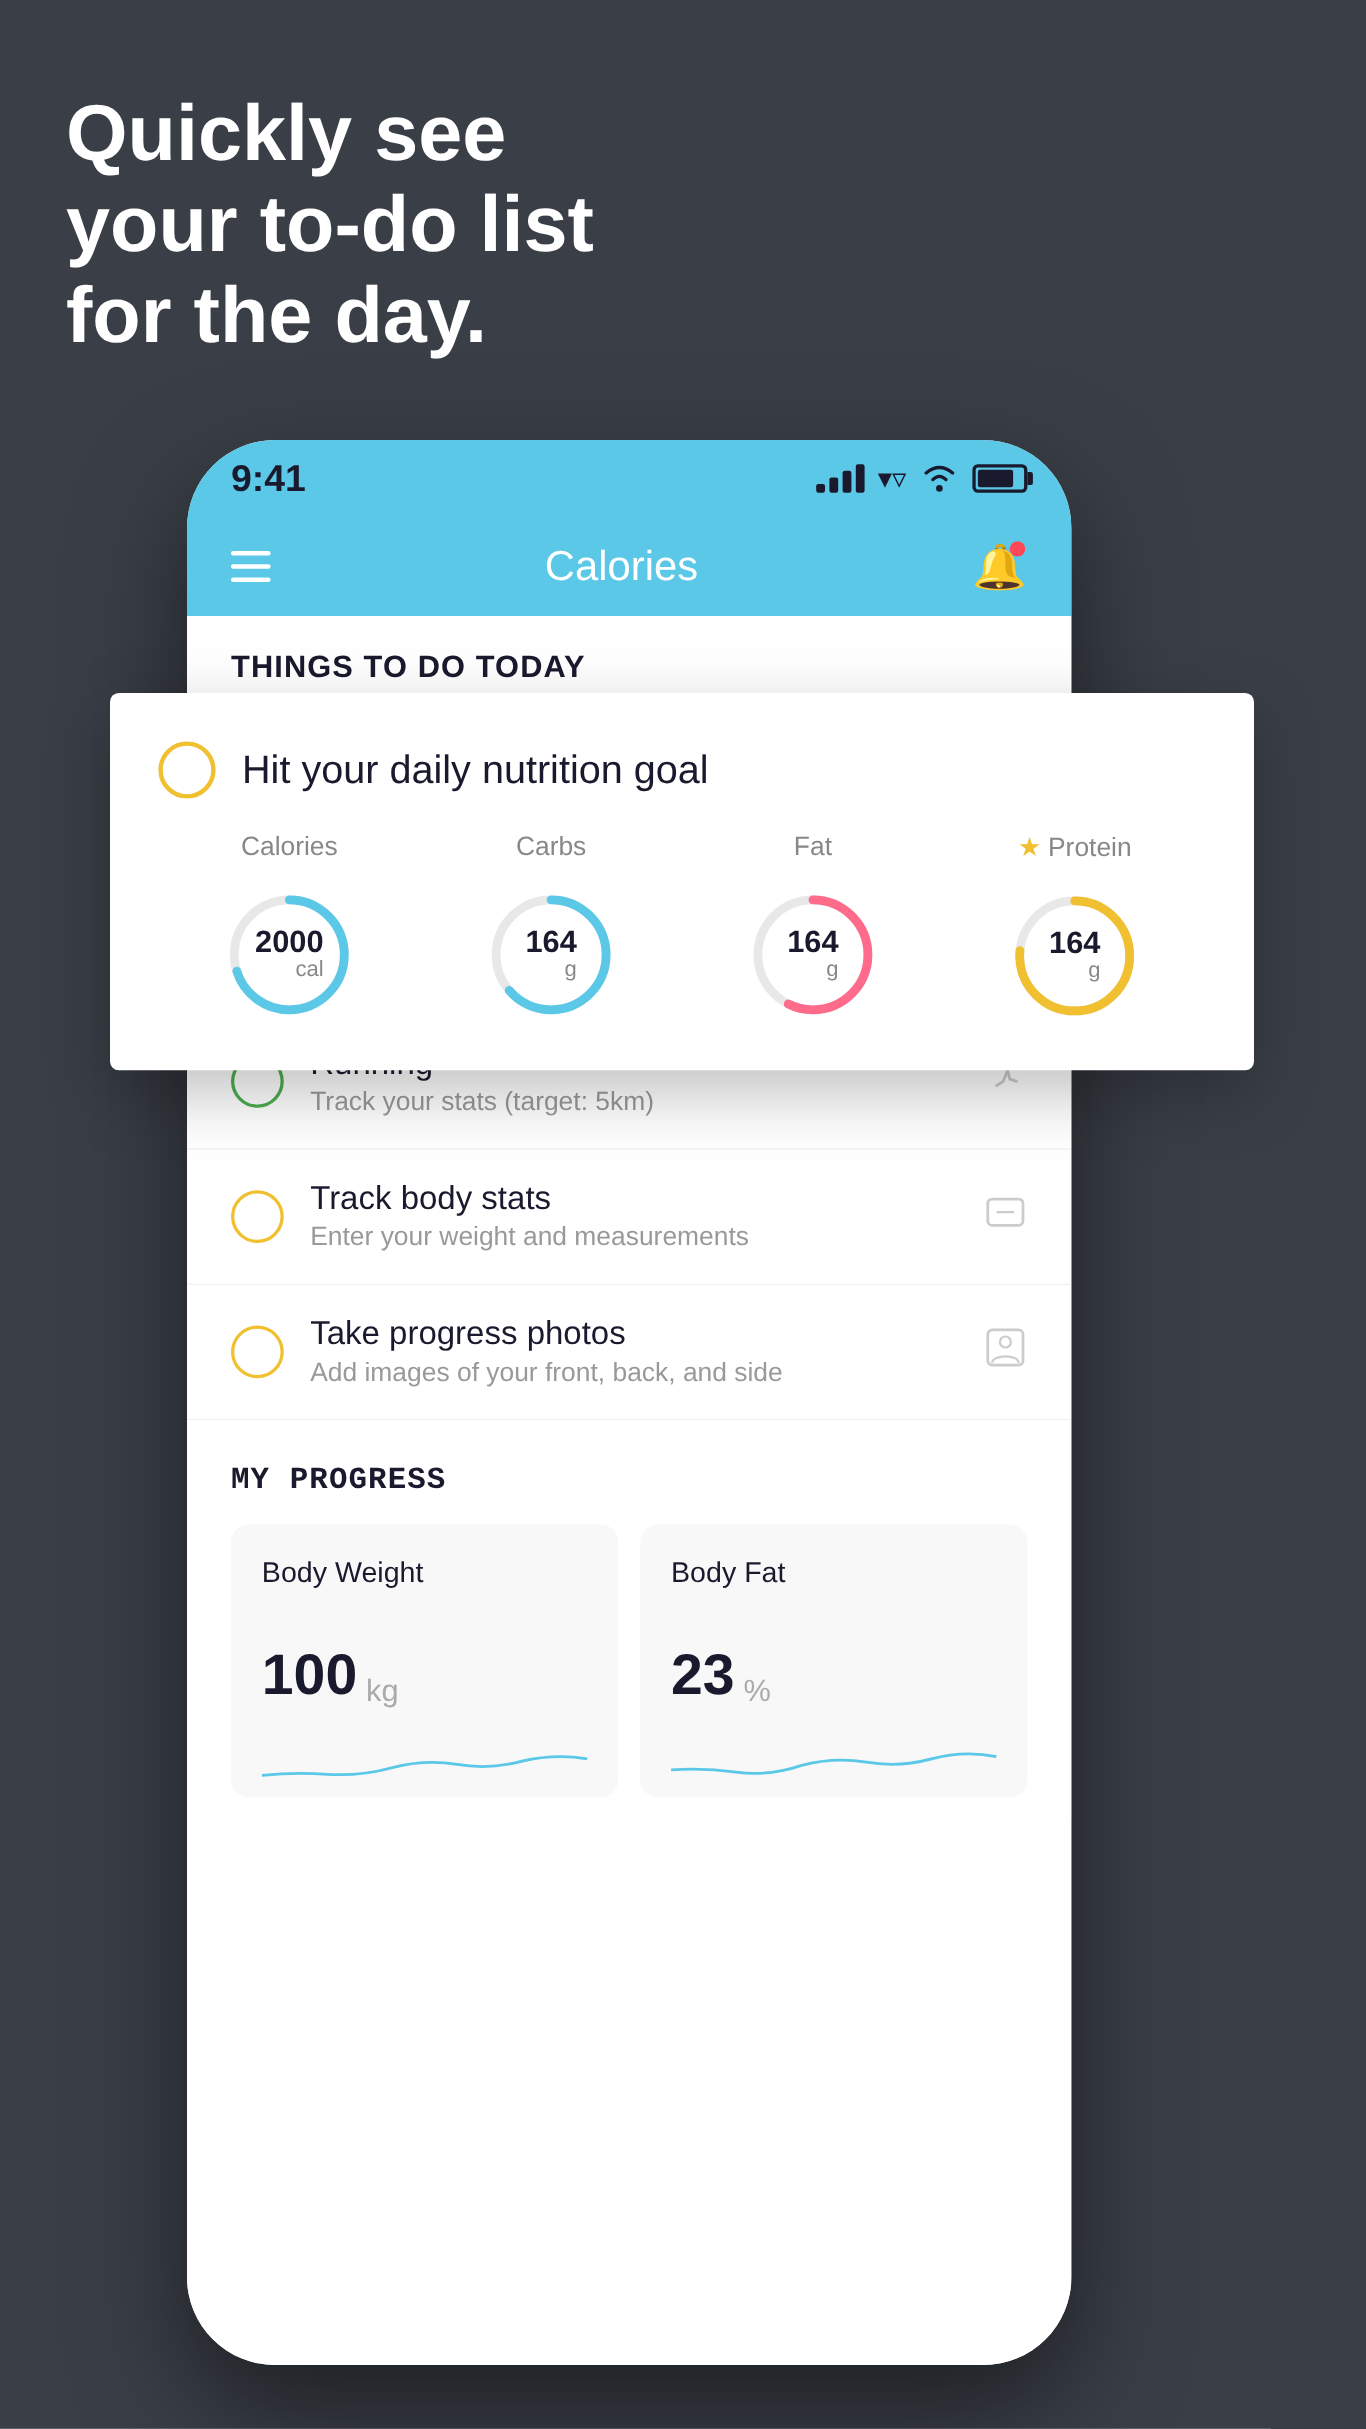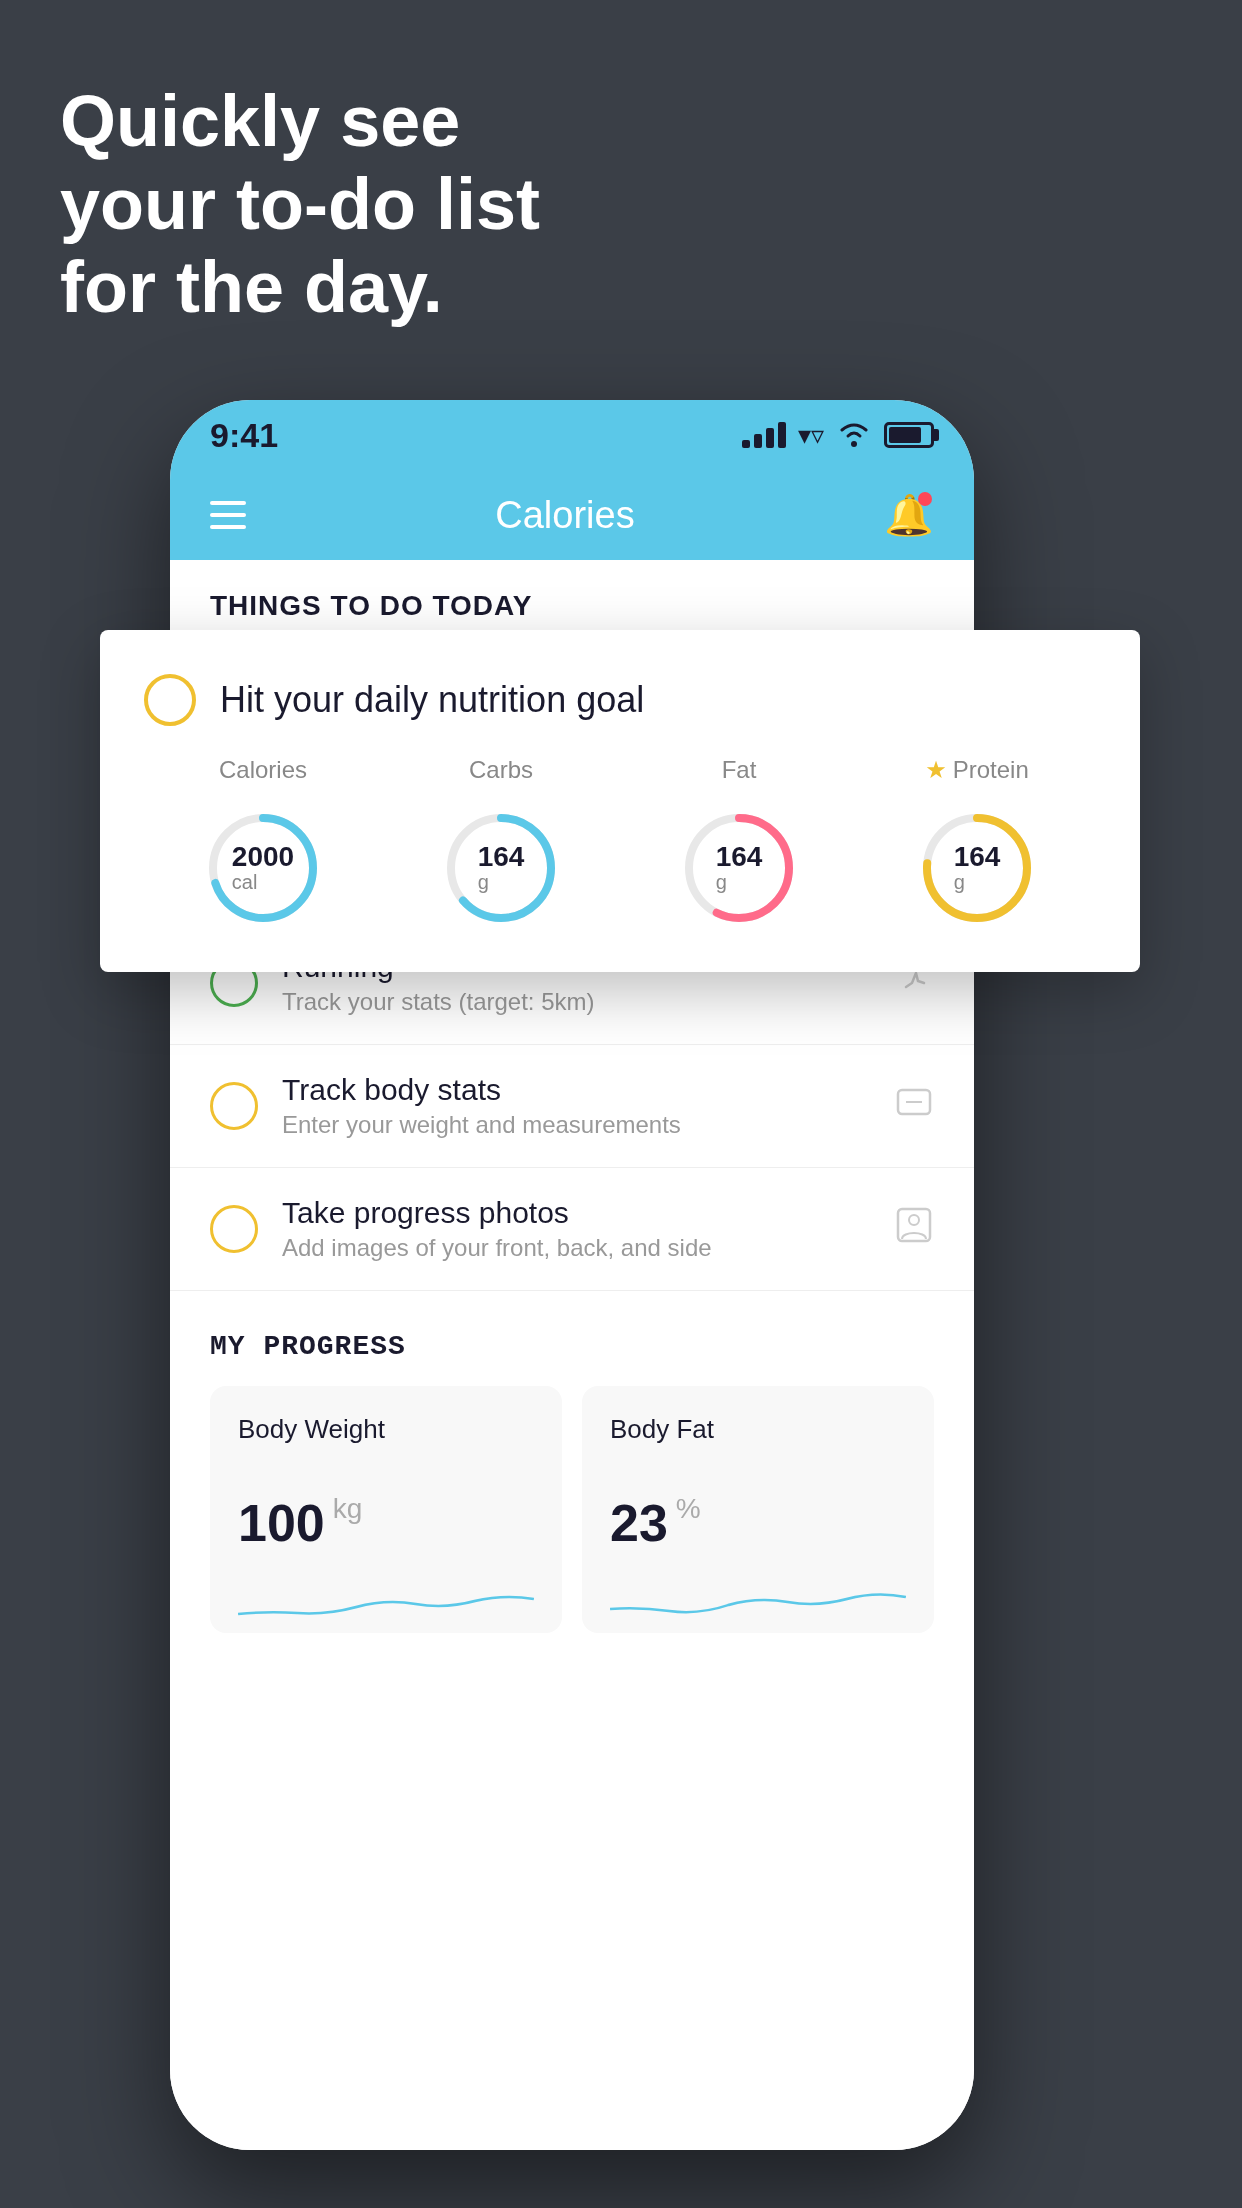--- a/index.html
+++ b/index.html
@@ -231,21 +231,21 @@
       height: 120px;
     }
     .ring-container svg {
       transform: rotate(-90deg);
     }
     .ring-text {
       position: absolute;
       top: 50%;
       left: 50%;
       transform: translate(-50%, -50%);
-      text-align: left;
+      text-align: right;
     }
     .ring-value {
       font-size: 28px;
       font-weight: 700;
       color: #1a1a2e;
       line-height: 1;
     }
     .ring-unit {
       font-size: 20px;
       color: #888;
@@ -316,21 +316,21 @@
       overflow: hidden;
     }
     .progress-card-title {
       font-size: 26px;
       color: #1a1a2e;
       font-weight: 500;
       margin-bottom: 20px;
     }
     .progress-value {
       display: flex;
-      align-items: flex-start;
+      align-items: flex-end;
       gap: 8px;
       margin-bottom: 16px;
       margin-top: 48px;
     }
     .progress-number {
       font-size: 52px;
       font-weight: 700;
       color: #1a1a2e;
     }
     .progress-unit {

